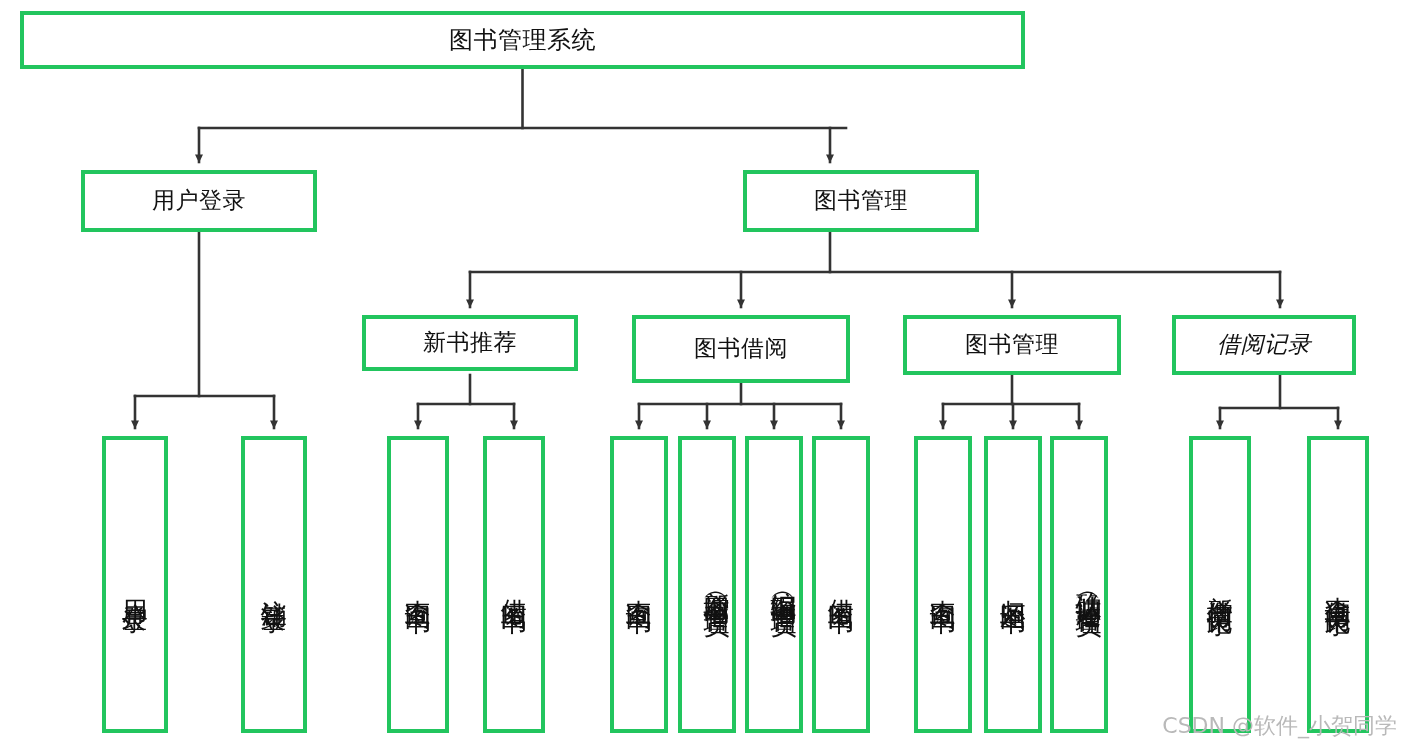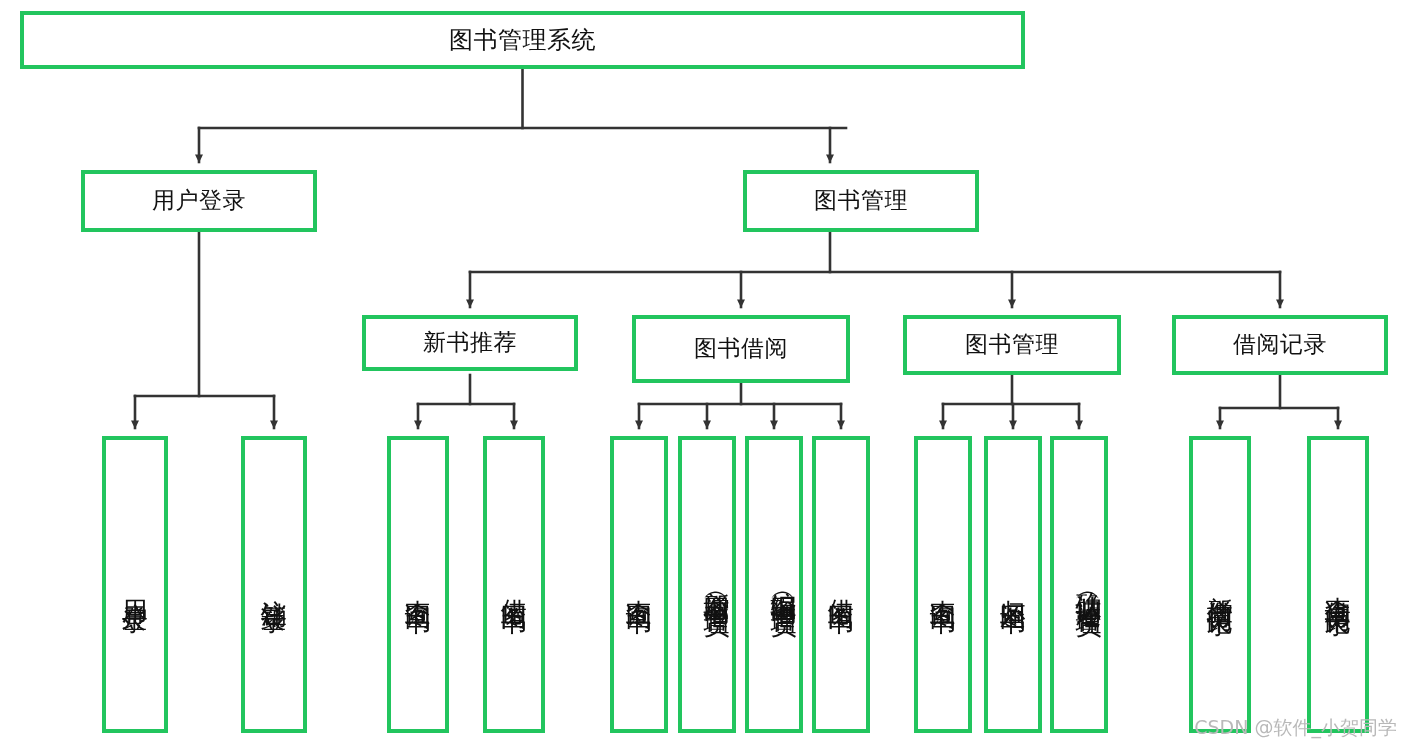--- a/index.html
+++ b/index.html
@@ -59,21 +59,21 @@
     align-items: flex-start;
   }
   .node-label {
     display: block;
     white-space: pre;
   }
   #watermark {
     position: absolute;
     right: 8px;
     bottom: 6px;
-    font-size: 19px;
+    font-size: 22px;
     color: #b9b9b9;
     white-space: nowrap;
     user-select: none;
   }
 </style>
 </head>
 <body>
 
 <div id="diagram-root">
 
@@ -139,21 +139,21 @@
       </div>
       <div class="node horiz" style="left: 362px; top: 315px; width: 216px; height: 56px;">
         <span class="node-label">新书推荐</span>
       </div>
       <div class="node horiz" style="left: 632px; top: 315px; width: 218px; height: 68px;">
         <span class="node-label">图书借阅</span>
       </div>
       <div class="node horiz" style="left: 903px; top: 315px; width: 218px; height: 60px;">
         <span class="node-label">图书管理</span>
       </div>
-      <div class="node horiz" style="left: 1172px; top: 315px; width: 216px; height: 60px;">
+      <div class="node horiz" style="left: 1172px; top: 315px; width: 184px; height: 60px; font-style: italic;">
         <span class="node-label">借阅记录</span>
       </div>
       <div class="node vert" style="left: 102px; top: 436px; width: 66px; height: 297px;">
         <span class="node-label">用户登录</span>
       </div>
       <div class="node vert" style="left: 241px; top: 436px; width: 66px; height: 297px;">
         <span class="node-label">注销登录</span>
       </div>
       <div class="node vert" style="left: 387px; top: 436px; width: 62px; height: 297px;">
         <span class="node-label">查询图书</span>

